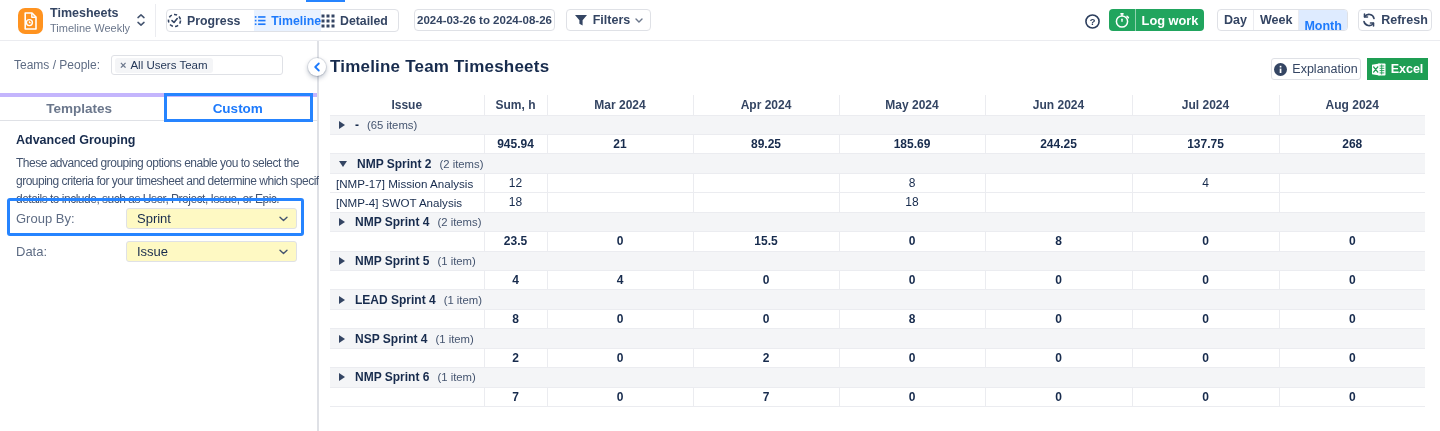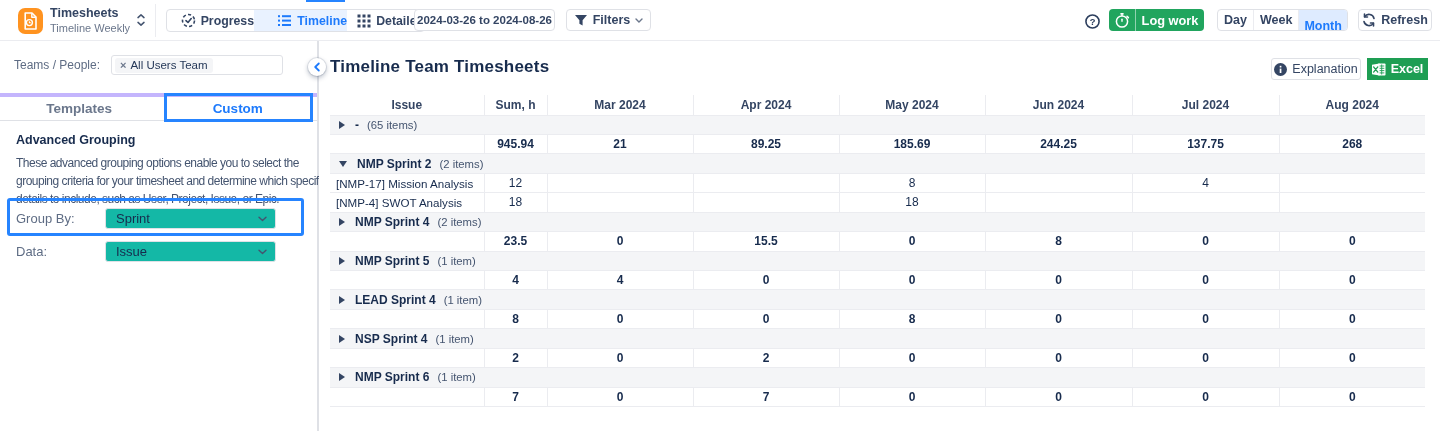--- a/index.html
+++ b/index.html
@@ -14,23 +14,23 @@
 #applogo { position:absolute; left:18px; top:8px; width:25px; height:26px;
   background:#FF9320; border-radius:7px; }
 #apptitle { position:absolute; left:50px; top:6px; }
 #apptitle .t1 { font-size:12.5px; font-weight:700; color:#344563; line-height:14px; }
 #apptitle .t2 { font-size:11px; color:#6B778C; line-height:12px; margin-top:2px; }
 #appchev { position:absolute; left:136px; top:13px; }
 #topdiv { position:absolute; left:155px; top:4px; width:1px; height:33px; background:#EBECF0; }
 
 .btngroup { position:absolute; left:166px; top:9px; height:23px; display:flex;
   border:1px solid #DFE1E6; border-radius:4px; overflow:hidden; background:#fff; }
-.seg { display:flex; align-items:center; justify-content:flex-end; gap:5px; font-size:12.3px;
+.seg { display:flex; align-items:center; justify-content:flex-start; gap:5px; font-size:12.3px;
   font-weight:600; color:#344563; }
-.seg.w1 { width:87px; } .seg.w2 { width:93px; } .seg.w3 { width:77px; }
+.seg.w1 { width:87px; } .seg.w2 { width:67px; } .seg.w3 { width:77px; }
 .seg.sel { background:#E9F2FF; color:#1D7AFC; }
 
 .topbtn { position:absolute; top:9px; height:22px; border:1px solid #DFE1E6;
   border-radius:4px; background:#fff; display:flex; align-items:center;
   justify-content:center; font-size:12.5px; font-weight:600; color:#344563; gap:5px; }
 
 #helpq { position:absolute; left:1085px; top:14px; width:15px; height:15px; }
 
 #logwork { position:absolute; left:1109px; top:9px; width:95px; height:22px;
   background:#21A55E; border-radius:4px; display:flex; align-items:center; color:#fff; }
@@ -69,22 +69,22 @@
 #tabs .tab.t2 { color:#1D7AFC; }
 #custbox { position:absolute; left:164px; top:52px; width:149px; height:29px;
   border:3px solid #2684FF; z-index:20; }
 
 #advhead { position:absolute; left:16px; top:92px; font-size:12.5px; font-weight:700; color:#172B4D; }
 #advtext { position:absolute; left:16px; top:113px; width:310px; font-size:12px;
   letter-spacing:-0.5px; line-height:18px; color:#44546F; white-space:nowrap; }
 
 #gbbox { position:absolute; left:7px; top:157px; width:297px; height:38px;
   border:3px solid #2684FF; border-radius:3px; z-index:20; }
-.select { position:absolute; left:105px; width:171px; height:21px;
-  border:1px solid #DFE1E6; border-radius:3px; background:#14b8a6; display:flex;
+.select { position:absolute; left:126px; width:171px; height:21px;
+  border:1px solid #DFE1E6; border-radius:3px; background:#fef9c3; display:flex;
   align-items:center; padding-left:10px; font-size:13px; color:#172B4D; }
 .select svg { position:absolute; right:8px; }
 
 
 #main { position:absolute; left:319px; top:41px; width:1121px; height:390px; background:#fff; }
 #mtitle { position:absolute; left:11px; top:16px; font-size:17px; font-weight:600;
   color:#172B4D; letter-spacing:.2px; }
 #explbtn { position:absolute; left:952px; top:17px; width:90px; height:22px;
   border:1px solid #DFE1E6; border-radius:3px; background:#fff; display:flex;
   align-items:center; justify-content:center; gap:5px; font-size:12.5px; color:#344563; }

